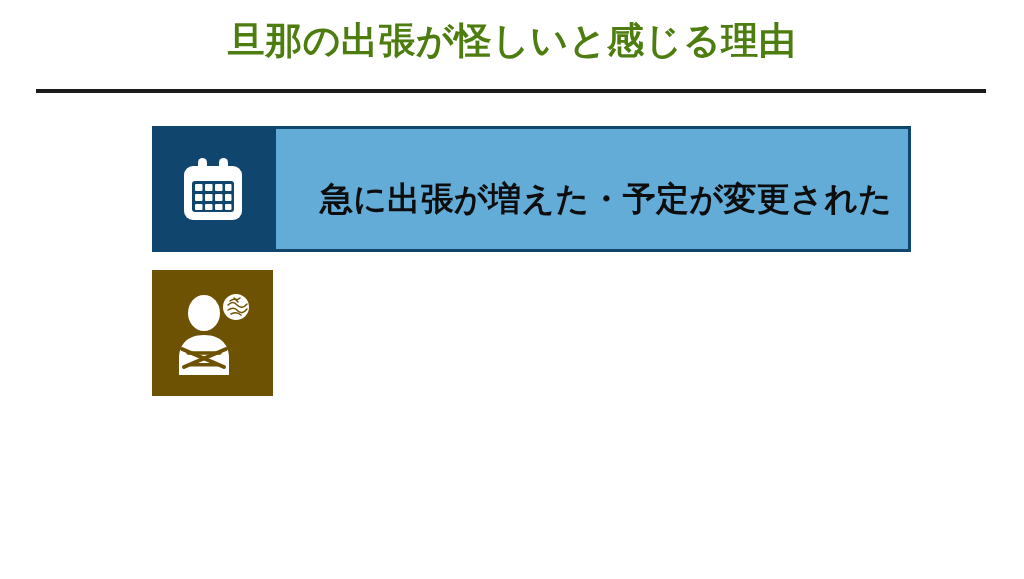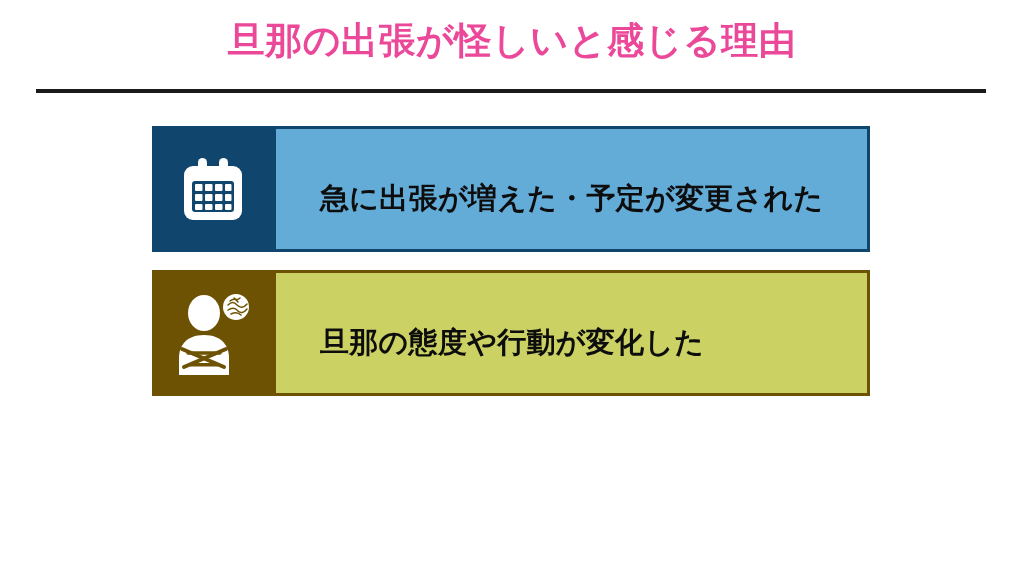--- a/index.html
+++ b/index.html
@@ -72,39 +72,39 @@
     flex: 1 1 auto;
     display: flex;
     align-items: center;
     box-sizing: border-box;
     border-style: solid;
     border-width: 3px;
     padding-left: 44px;
     padding-right: 16px;
   }
   .text-panel .label {
-    font-size: 29px;
+    font-size: 33px;
     font-weight: 700;
     color: #0d0d0d;
     line-height: 1.3;
     letter-spacing: 0.3px;
     white-space: nowrap;
     margin-top: 20px;
   }
 
   
   .icon-svg { display: block; }
 </style>
 </head>
 <body style="background: rgb(255, 255, 255);">
 
 <div class="slide" style="background: rgb(255, 255, 255);">
 
   <div class="title-block">
-    <div class="title-text" style="color: #ec4899;">旦那の出張が怪しいと感じる理由</div>
+    <div class="title-text" style="color: #4d7c0f;">旦那の出張が怪しいと感じる理由</div>
   </div>
   <div class="title-rule" style="background: rgb(26, 26, 26);"></div>
 
   <div class="rows">
 
     <div class="row">
       <div class="icon-panel" style="background: rgb(16, 69, 110);">
         <svg class="icon-svg" width="72" height="72" viewBox="0 0 72 72">
 
           <rect x="21" y="5" width="9" height="19" rx="4.5" fill="#FFFFFF"></rect>
@@ -155,19 +155,16 @@
           </g>
           <g stroke="#6E5203" class="ic-stroke" stroke-width="1.5" fill="none" stroke-linecap="round">
             <path d="M54 14 q5 -5 9 0 q5 5 10 -1"></path>
             <path d="M54 19 q6 -4 10 1 q4 4 9 -2"></path>
             <path d="M56 10 q5 -4 8 1"></path>
             <path d="M57 23 q6 -3 10 1"></path>
             <path d="M60 7 q3 3 6 0"></path>
           </g>
         </svg>
       </div>
-      <div class="text-panel" style="background: rgb(203, 209, 99); border-color: rgb(110, 82, 3);">
-        <span class="label" style="color: rgb(13, 13, 13);">旦那の態度や行動が変化した</span>
-      </div>
     </div>
 
   </div>
 </div>
 
 </body></html>

